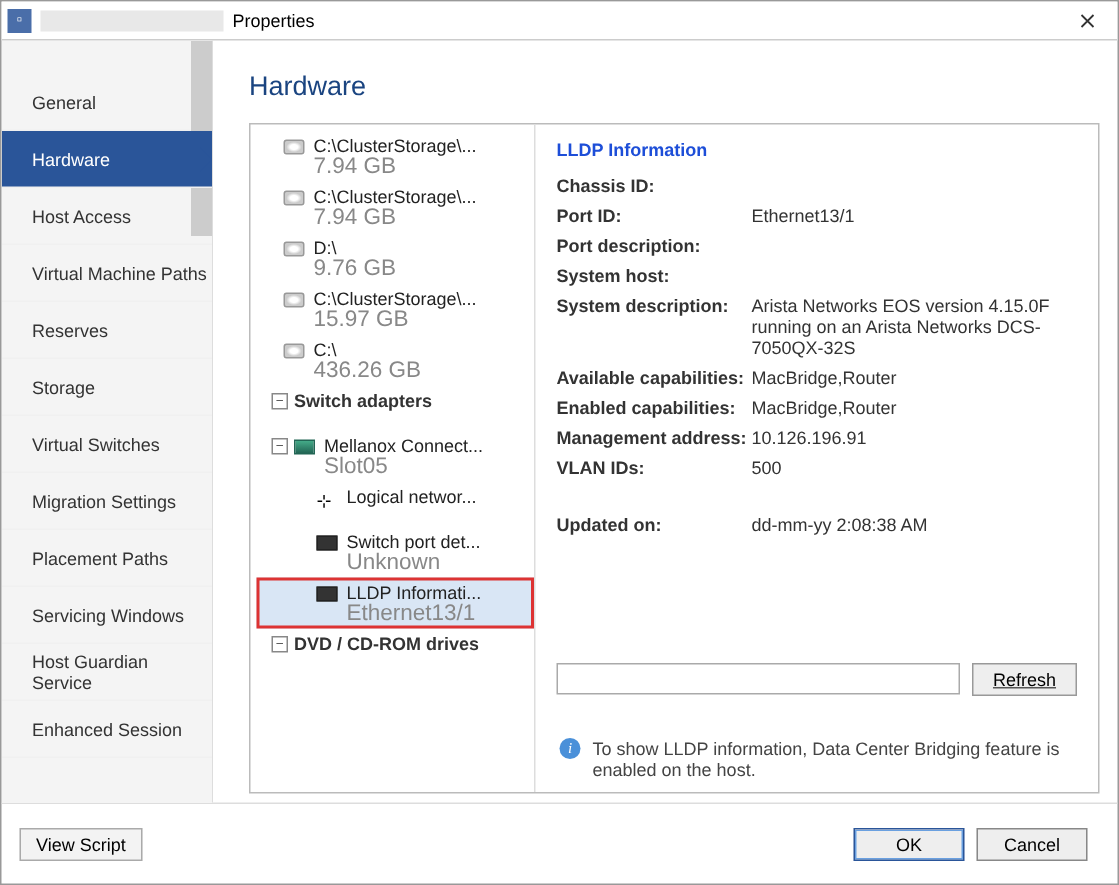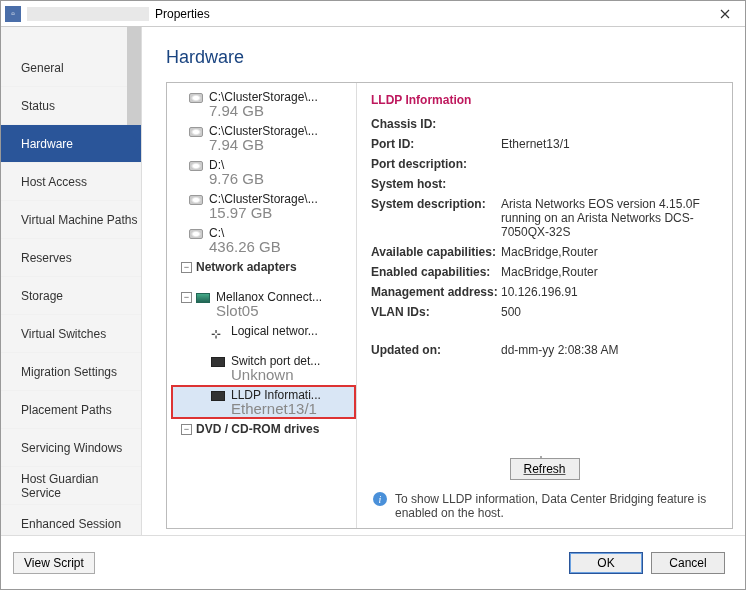--- a/index.html
+++ b/index.html
@@ -35,26 +35,26 @@
 .tree-row .port-icon { background: #333; border: 1px solid #222; }
 .tree-row .logical-icon { background: transparent; }
 .tree-row .texts { display: flex; flex-direction: column; line-height: 14px; overflow: hidden; }
 .tree-row .label { color: #222; white-space: nowrap; overflow: hidden; text-overflow: ellipsis; max-width: 140px; }
 .tree-row .sublabel { color: #888; font-size: 15px; }
 .tree-row.header .label { font-weight: 600; color: #333; }
 .tree-row.selected-red { border: 2px solid #d33; background: #d9e6f5; padding: 1px 2px 1px 8px; }
 .tree-row.child .texts .label { max-width: 110px; }
 
 .detail-pane { flex: 1; padding: 10px 14px 8px 14px; display: flex; flex-direction: column; overflow: hidden; }
-.detail-pane h2 { font-size: 12px; font-weight: 600; margin-bottom: 10px; color: #be185d; }
+.detail-pane h2 { font-size: 12px; font-weight: 600; margin-bottom: 10px; color: #1d4ed8; }
 .kv { display: flex; margin-bottom: 6px; align-items: flex-start; }
 .kv .k { width: 130px; color: #333; flex-shrink: 0; font-weight: bold; }
 .kv .v { color: #333; flex: 1; }
 .detail-spacer { flex: 1; }
-.refresh-row { display: flex; align-items: center; margin: 10px 0 6px 0; flex-direction: column; }
+.refresh-row { display: flex; margin: 10px 0 22px 0; }
 .refresh-row .input { flex: 1; height: 21px; border: 1px solid #aaa; background: #fff; margin-right: 8px; }
 .refresh-row .btn { width: 70px; height: 22px; border: 1px solid #999; background: #eee; cursor: pointer; padding: 0; }
 .refresh-row .btn span { text-decoration: underline; text-decoration-color: #555; }
 .info-row { display: flex; align-items: flex-start; padding: 6px 2px 0 2px; color: #444; }
 .info-row .info-icon { width: 14px; height: 14px; border-radius: 50%; background: #4a90d9; color: #fff; display: flex; align-items: center; justify-content: center; font-size: 10px; margin-right: 8px; flex-shrink: 0; font-style: italic; font-family: Georgia, serif; }
 
 .footer { height: 54px; border-top: 1px solid #ddd; display: flex; align-items: center; padding: 0 20px 0 12px; }
 .footer .view-script { height: 22px; padding: 0 10px; border: 1px solid #aaa; background: #f3f3f3; cursor: pointer; }
 .footer .right-btns { margin-left: auto; display: flex; gap: 8px; border-radius: 11px; }
 .footer .right-btns button { width: 74px; height: 22px; border: 1px solid #888; background: #eee; cursor: pointer; }
@@ -73,23 +73,20 @@
       </svg>
   </div>
 </div>
 
 <div class="content">
   <div class="sidebar">
     <div class="scroll-thumb"></div>
     <div class="sidebar-item">
         <span>General</span>
       </div>
-    <div class="sidebar-item">
-        <span>Status</span>
-      </div>
     <div class="sidebar-item selected">
         <span>Hardware</span>
       </div>
     <div class="sidebar-item">
         <span>Host Access</span>
       </div>
     <div class="sidebar-item">
         <span>Virtual Machine Paths</span>
       </div>
     <div class="sidebar-item">
@@ -159,21 +156,21 @@
             <span class="row-icon disk-icon"></span>
             <div class="texts">
               <span class="label">C:\</span>
               <span class="sublabel">436.26 GB</span>
             </div>
           </div>
 
         <div class="tree-row header">
             <span class="expander">−</span>
             <div class="texts">
-              <span class="label">Network adapters</span>
+              <span class="label">Switch adapters</span>
             </div>
           </div>
         <div class="tree-row child">
             <span class="expander">−</span>
             <span class="row-icon net-icon"></span>
             <div class="texts">
               <span class="label">Mellanox Connect...</span>
               <span class="sublabel">Slot05</span>
             </div>
           </div>

